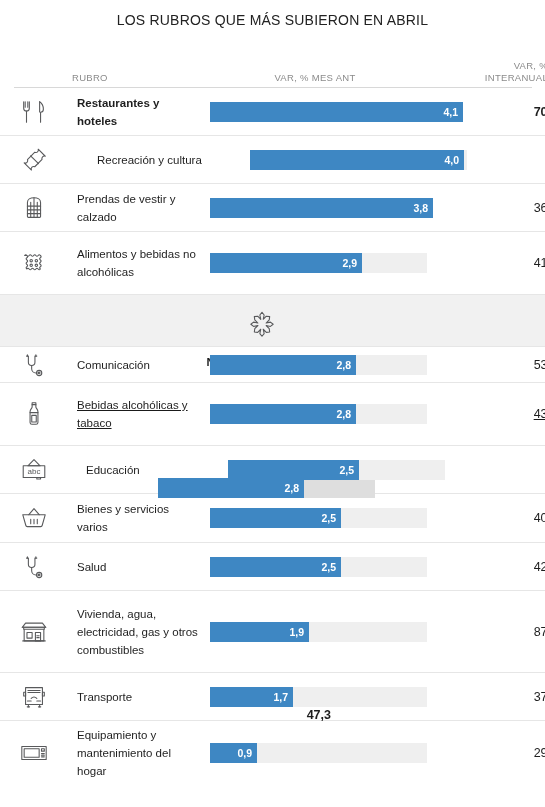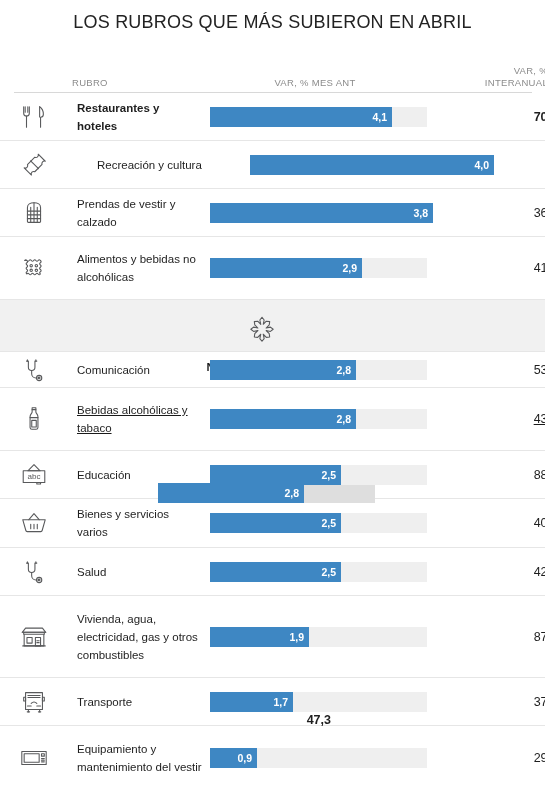--- a/index.html
+++ b/index.html
@@ -17,21 +17,21 @@
 
   .chart-wrap {
     width: 545px;
     height: 807px;
     box-sizing: border-box;
     position: relative;
   }
 
   .chart-title {
     text-align: center;
-    font-size: 18px;
+    font-size: 14px;
     font-weight: 400;
     color: #222222;
     letter-spacing: 0.2px;
     padding-top: 12px;
     padding-bottom: 0;
     margin: 0;
   }
 
   
   .col-icon   { width: 58px;  flex: 0 0 58px; }
@@ -173,38 +173,38 @@
             <path d="M6.6 5 v6"></path>
             <path d="M9.4 5 v6"></path>
             <path d="M8 15 v12"></path>
             <path d="M22 5 c3 2 4 5 4 8 c0 2-1.6 3.2-3 3.2 V27"></path>
             <path d="M22 5 v11"></path>
           </svg>
         </div>
         <div class="col-label cell-label">Restaurantes y hoteles</div>
         <div class="col-bar cell-bar">
           <div class="bar-track">
-            <div class="bar-fill" style="width: 182px;">
+            <div class="bar-fill" style="width: 211px; padding-left: 42px;">
               <span class="bar-val">4,1</span>
             </div>
           </div>
         </div>
         <div class="col-value cell-value">70,9</div>
       </div>
       <div class="row" style="height: 48px; gap: 20px;">
         <div class="col-icon cell-icon">
           <svg viewBox="0 0 32 32" width="30" height="30">
             <path d="M20.5 4.5 L28 12 a2.6 2.6 0 0 0-3.4 3.4 l-7.8 7.8 a2.6 2.6 0 0 0-3.5 3.5 L5.5 19 a2.6 2.6 0 0 0 3.5-3.5 L16.9 7.7 A2.6 2.6 0 0 0 20.5 4.5 Z"></path>
             <path d="M12.4 11.5 L20.8 19.9"></path>
           </svg>
         </div>
         <div class="col-label cell-label">Recreación y cultura</div>
         <div class="col-bar cell-bar">
           <div class="bar-track">
-            <div class="bar-fill" style="width: 244px;">
+            <div class="bar-fill" style="width: 214px;">
               <span class="bar-val">4,0</span>
             </div>
           </div>
         </div>
         <div class="col-value cell-value">52,3</div>
       </div>
       <div class="row" style="height: 48px;">
         <div class="col-icon cell-icon">
           <svg viewBox="0 0 32 32" width="30" height="30">
             <path d="M9 10 c0-3 3-5 7-5 s7 2 7 5 v15 a1 1 0 0 1-1 1 H10 a1 1 0 0 1-1-1 Z"></path>
@@ -295,21 +295,21 @@
         <div class="col-label cell-label">Bebidas alcohólicas y tabaco</div>
         <div class="col-bar cell-bar">
           <div class="bar-track">
             <div class="bar-fill" style="width: 146px;">
               <span class="bar-val">2,8</span>
             </div>
           </div>
         </div>
         <div class="col-value cell-value">43,7</div>
       </div>
-      <div class="row" style="height: 48px;">
+      <div class="row" style="height: 48px; gap: 9px;">
         <div class="col-icon cell-icon">
           <svg viewBox="0 0 32 32" width="30" height="30">
             <path d="M4.5 11.5 h23 v12.5 h-23 Z"></path>
             <path d="M16 5 l6.5 6.5 h-13 Z"></path>
             <path d="M19 24 h4 v1.6 h-4 Z"></path>
             <text x="16" y="20" font-family="Liberation Sans, sans-serif" font-size="8.6" text-anchor="middle" fill="#58595b" stroke="none">abc</text>
           </svg>
         </div>
         <div class="col-label cell-label">Educación</div>
         <div class="col-bar cell-bar">
@@ -417,21 +417,21 @@
         <div class="col-icon cell-icon">
           <svg viewBox="0 0 32 32" width="30" height="30">
             <path d="M3 9 h26 v14 H3 Z"></path>
             <path d="M5.5 11.5 h16 v9 h-16 Z"></path>
             <path d="M24 11.5 h3 v2.5 h-3 Z"></path>
             <path d="M24 16.5 h3"></path>
             <path d="M24 18.3 h3"></path>
             <path d="M24 20.1 h3"></path>
           </svg>
         </div>
-        <div class="col-label cell-label">Equipamiento y mantenimiento del vestir</div>
+        <div class="col-label cell-label">Equipamiento y mantenimiento del hogar</div>
         <div class="col-bar cell-bar">
           <div class="bar-track">
             <div class="bar-fill" style="width: 47px;">
               <span class="bar-val">0,9</span>
             </div>
           </div>
         </div>
         <div class="col-value cell-value">29,3</div>
       </div>
     </div>

